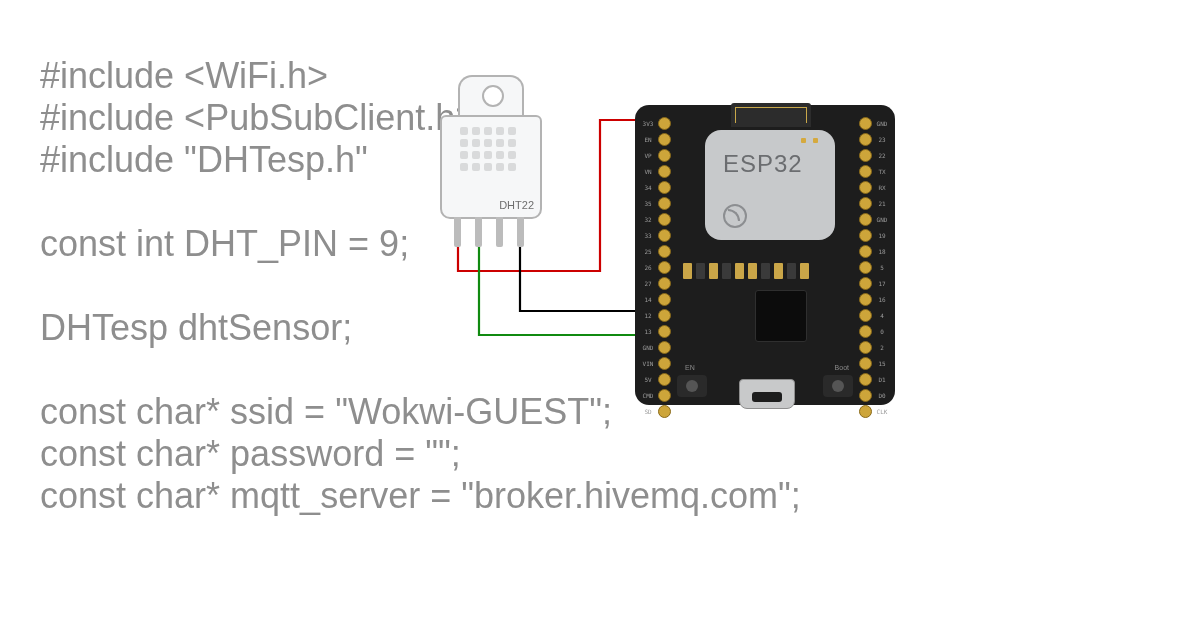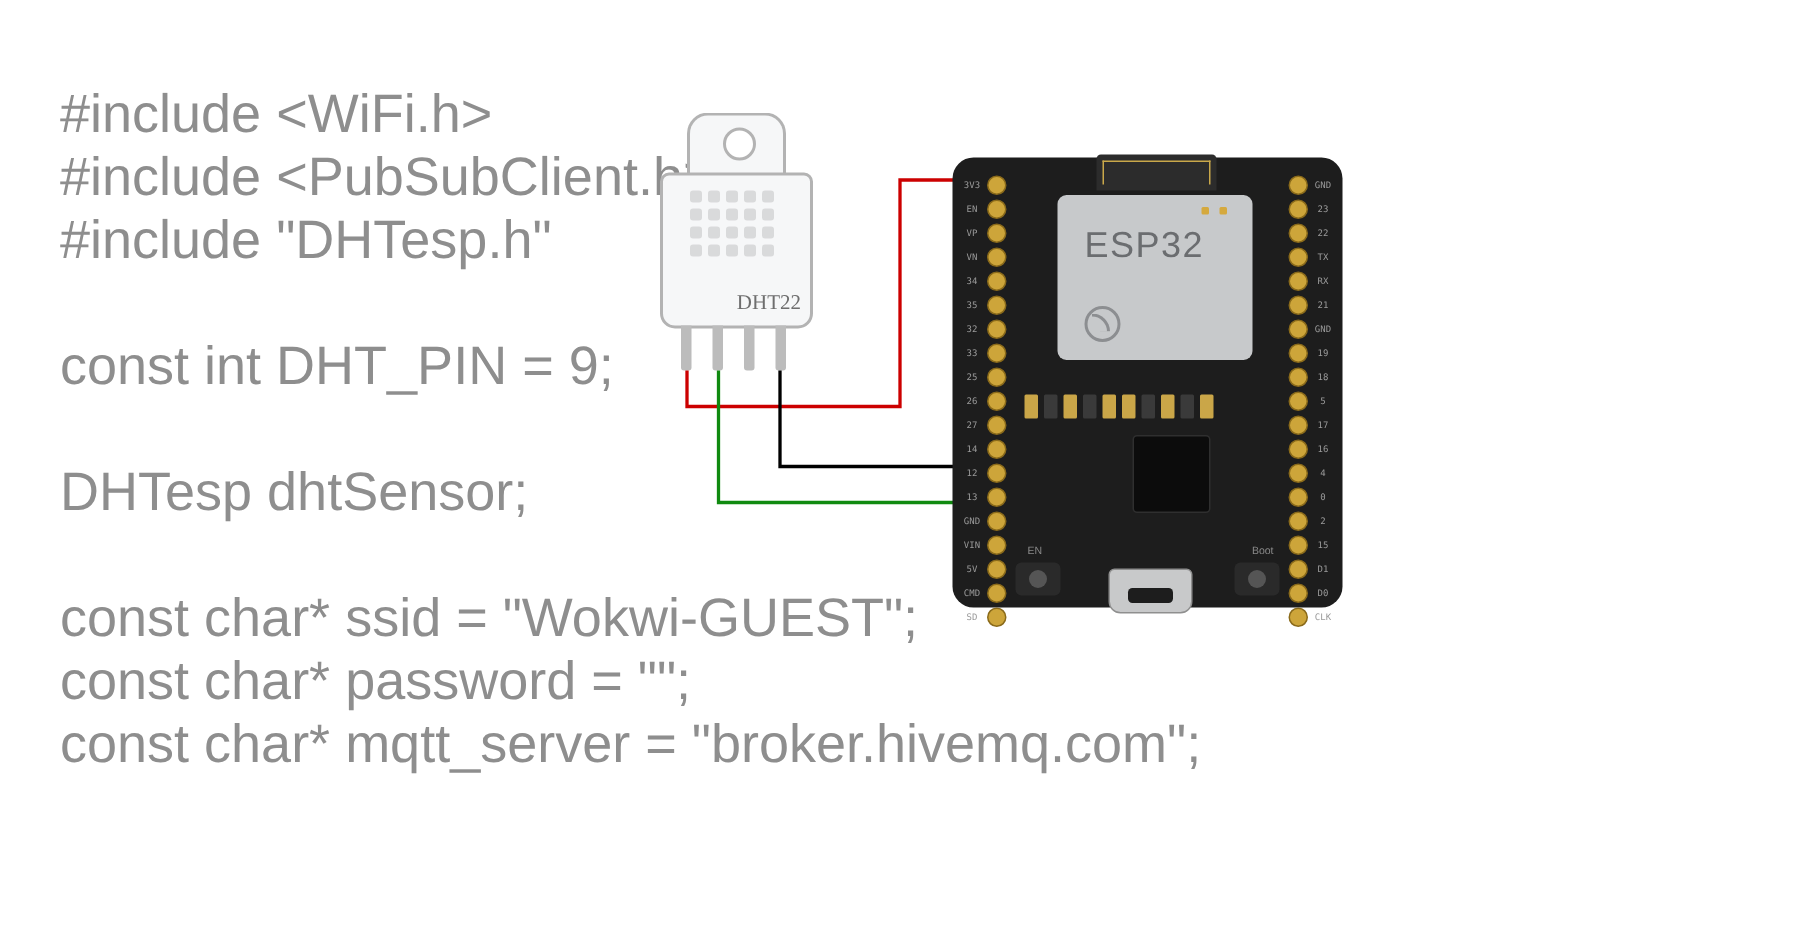--- a/index.html
+++ b/index.html
@@ -5,34 +5,34 @@
   html,body{margin:0;padding:0;width:1200px;height:630px;background:#fff;font-family:Helvetica,Arial,sans-serif;overflow:hidden}
   .code{position:absolute;left:40px;top:55px;font-size:36px;line-height:42px;color:#8e8e8e;white-space:pre}
   .diagram{position:absolute;left:430px;top:75px;width:480px;height:340px}
   
   .dht{position:absolute;left:10px;top:0;width:100px;height:175px}
   .dht-top{position:absolute;left:18px;top:0;width:62px;height:40px;background:#f6f7f8;border:2px solid #b3b3b3;border-bottom:none;border-radius:14px 14px 0 0}
   .dht-hole{position:absolute;left:22px;top:8px;width:18px;height:18px;border:2px solid #b3b3b3;border-radius:50%;background:#fff}
   .dht-body{position:absolute;left:0;top:40px;width:98px;height:100px;background:#f6f7f8;border:2px solid #b3b3b3;border-radius:6px 6px 10px 10px}
   .dht-grid{position:absolute;left:18px;top:10px;display:grid;grid-template-columns:repeat(5,8px);grid-template-rows:repeat(4,8px);gap:4px}
   .dht-grid span{width:8px;height:8px;background:#d9dadb;border-radius:2px}
-  .dht-label{position:absolute;right:6px;bottom:6px;font-size:14px;color:#6e6e6e;font-family:Liberation Serif, serif}
+  .dht-label{position:absolute;right:6px;bottom:6px;font-size:11px;color:#6e6e6e;font-family:Liberation Sans, sans-serif}
   .dht-pins{position:absolute;left:14px;top:142px;display:flex;gap:14px}
   .dht-pin{width:7px;height:30px;background:#bcbcbc;border-radius:0 0 2px 2px}
   
   .board{position:absolute;left:205px;top:30px;width:260px;height:300px;background:#1d1d1d;border-radius:14px}
   .pin-col{position:absolute;top:12px;display:flex;flex-direction:column;gap:3px}
   .pin-col.right{right:6px}
   .pin-col.left{left:6px}
   .pinrow{display:flex;align-items:center;gap:3px}
   .pinrow.left{flex-direction:row-reverse}
   .pin-hole{width:11px;height:11px;border-radius:50%;background:#cda53a;border:1px solid #8a6a1a}
   .pin-lbl{font-size:6px;color:#9a9a9a;font-family:monospace;width:14px;text-align:center}
   
-  .shield{position:absolute;left:70px;top:25px;width:130px;height:110px;background:#c7c9cb;border-radius:6px}
+  .shield{position:absolute;left:70px;top:25px;width:130px;height:110px;background:#c7c9cb;border-radius:16px}
   .shield-txt{position:absolute;left:18px;top:20px;font-size:24px;color:#6b6d70;font-weight:500;letter-spacing:1px}
   .espressif{position:absolute;left:18px;bottom:12px;width:20px;height:20px;border:2px solid #8c8e91;border-radius:50%}
   .espressif::after{content:"";position:absolute;left:3px;top:3px;width:10px;height:10px;border:2px solid #8c8e91;border-left:none;border-bottom:none;border-radius:0 12px 0 0}
   .antenna{position:absolute;left:96px;top:-2px;width:80px;height:24px;background:#2c2c2c;border-radius:3px 3px 0 0}
   .ant-trace{position:absolute;inset:4px;border:1.5px solid #c9a84a;border-bottom:none}
   .led{position:absolute;top:8px;width:5px;height:5px;background:#d5a93e;border-radius:1px}
   
   .chip{position:absolute;left:120px;top:185px;width:50px;height:50px;background:#0c0c0c;border:1px solid #2f2f2f;border-radius:3px}
   .smd-row{position:absolute;left:48px;top:158px;display:flex;gap:4px}
   .smd{width:9px;height:16px;background:#caa648;border-radius:1px}

